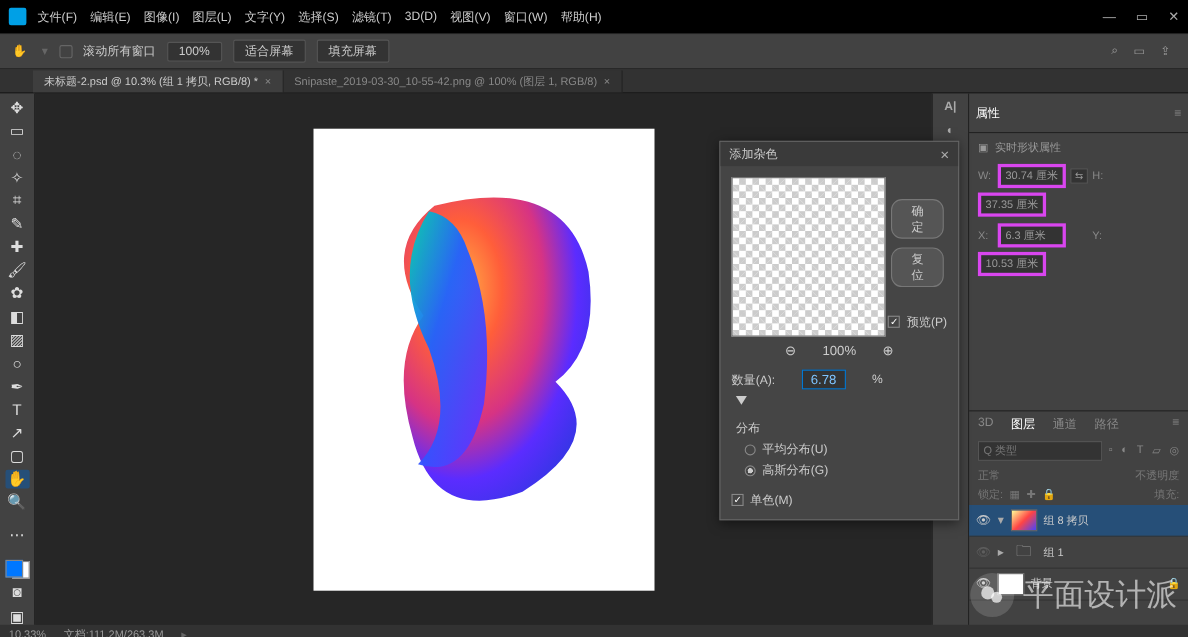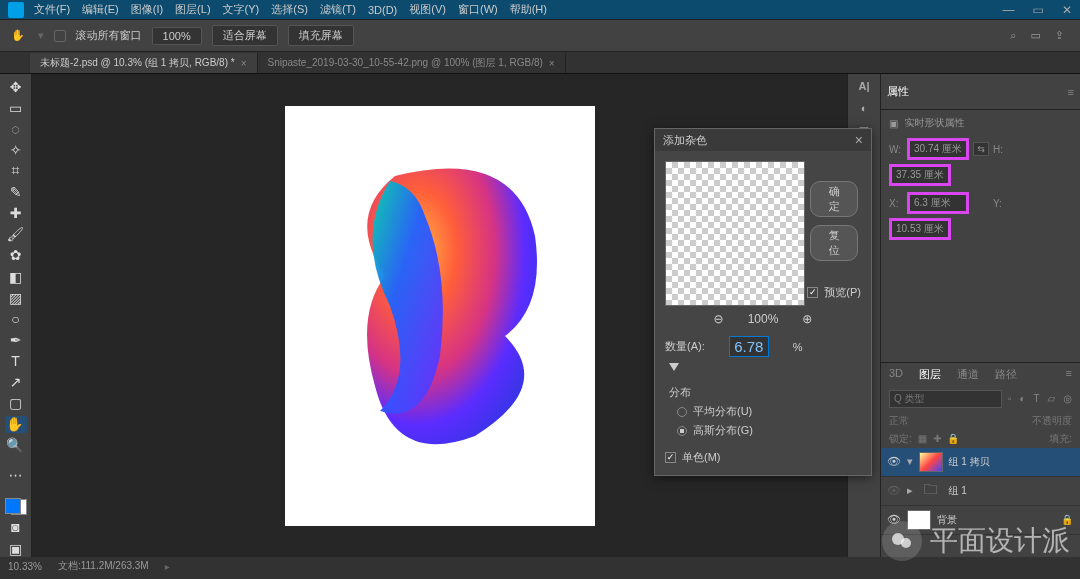--- a/index.html
+++ b/index.html
@@ -1,17 +1,17 @@
 <!DOCTYPE html>
 <html><head>
 <meta charset="utf-8">
 <style>
 * { margin: 0; padding: 0; box-sizing: border-box; font-family: "Microsoft YaHei", sans-serif; }
 body { background: #323232; color: #ccc; font-size: 11px; width: 1080px; height: 579px; overflow: hidden; position: relative; }
-.menubar { height: 20px; background: #0c4a6e; display: flex; align-items: center; padding: 0 8px; border-bottom: 1px solid #222; }
+.menubar { height: 31px; background: #000000; display: flex; align-items: center; padding: 0 8px; border-bottom: 1px solid #222; }
 .menubar .logo { width: 16px; height: 16px; background: #00a0e6; border-radius: 2px; margin-right: 10px; }
 .menubar .item { margin-right: 12px; cursor: pointer; font-size: 11px; }
 .menubar .winctrl { margin-left: auto; display: flex; gap: 18px; }
 .menubar .winctrl span { cursor: pointer; font-size: 12px; color: #aaa; }
 .optbar { height: 32px; background: #424242; display: flex; align-items: center; padding: 0 8px; gap: 10px; border-bottom: 1px solid #222; }
 .optbar .handicon { width: 20px; height: 20px; display:flex; align-items:center; justify-content:center;}
 .optbar .chk { width: 12px; height: 12px; border: 1px solid #666; border-radius: 2px; }
 .optbar .field { background: #333; border: 1px solid #555; padding: 2px 10px; border-radius: 2px; }
 .optbar .btn { background: #333; border: 1px solid #555; padding: 2px 10px; border-radius: 2px; cursor: pointer; }
 .optbar .right-icons { margin-left: auto; display: flex; gap: 14px; padding-right: 8px; color: #999; }
@@ -58,21 +58,21 @@
 
 
 .dialog { position: absolute; left: 654px; top: 128px; width: 218px; background: #454545; border: 1px solid #666; box-shadow: 0 2px 10px rgba(0,0,0,0.5); }
 .dialog .dtitle { height: 22px; background: #3a3a3a; display: flex; align-items: center; padding: 0 8px; font-size: 11px; }
 .dialog .dtitle .dclose { margin-left: auto; cursor: pointer; font-size: 14px; color: #aaa; }
 .dialog .dbody { padding: 10px; }
 .dialog .preview { width: 140px; height: 145px; background-image: linear-gradient(45deg,#ccc 25%,transparent 25%),linear-gradient(-45deg,#ccc 25%,transparent 25%),linear-gradient(45deg,transparent 75%,#ccc 75%),linear-gradient(-45deg,transparent 75%,#ccc 75%); background-size: 12px 12px; background-position: 0 0,0 6px,6px -6px,-6px 0; background-color: #fff; border: 1px solid #666; }
 .dialog .dbtn { background: #555; border: 1px solid #777; padding: 2px 14px; border-radius: 10px; cursor: pointer; font-size: 11px; margin-bottom:6px; text-align:center; width:48px;}
 .dialog .zoomrow { display:flex; align-items:center; justify-content:center; gap: 24px; margin-top: 6px; font-size: 12px;}
 .dialog .numrow { display:flex; align-items:center; gap:24px; margin-top:10px; font-size:11px;}
-.dialog .numrow input { background: #333; border: 1px solid #0078d4; width: 40px; padding: 1px 4px; color: #7ec4ff; font-size: 15px; text-align:center;}
+.dialog .numrow input { background: #333; border: 1px solid #0078d4; width: 40px; padding: 1px 4px; color: #7ec4ff; font-size: 12px; text-align:center;}
 .dialog .slider { margin-top: 6px; height: 14px; position: relative; }
 .dialog .slider .handle { position: absolute; left: 4px; top: 0; width: 0; height: 0; border-left: 5px solid transparent; border-right: 5px solid transparent; border-top: 8px solid #ccc; }
 .dialog .section-title { font-size: 11px; color: #ccc; margin-top: 8px; margin-left: 4px;}
 .dialog .radio-row { display:flex; align-items:center; gap:6px; margin-top:4px; margin-left:12px; font-size:11px;}
 .dialog .radio { width:10px; height:10px; border-radius:50%; border:1px solid #888; display:inline-block;}
 .dialog .radio.on { background: radial-gradient(#ccc 40%, transparent 45%); }
 .dialog .chkrow { display:flex; align-items:center; gap:6px; margin-top:12px; font-size:11px;}
 .dialog .chkbox { width:11px; height:11px; border:1px solid #888; display:flex; align-items:center; justify-content:center; font-size:9px;}
 .dialog .chkbox.on::after { content:"✓"; color:#fff; font-size:9px; line-height:9px;}
 
@@ -252,21 +252,21 @@
         <span class="ic">▦</span>
         <span class="ic">✚</span>
         <span class="ic">🔒</span>
         <span style="margin-left:auto;">填充:</span>
       </div>
       <div class="layer-list">
         <div class="layer-row sel">
           <span class="eye">👁</span>
           <span style="color:#aaa;">▾</span>
           <div class="thumb" style="background: linear-gradient(135deg,#ff9,#f44,#44f);"></div>
-          <span class="lname">组 1 拷贝</span>
+          <span class="lname">组 8 拷贝</span>
         </div>
         <div class="layer-row">
           <span class="eye" style="opacity:0.2;">👁</span>
           <span style="color:#aaa;">▸</span>
           <div class="folder">🗀</div>
           <span class="lname">组 1</span>
         </div>
         <div class="layer-row">
           <span class="eye">👁</span>
           <div class="thumb"></div>

